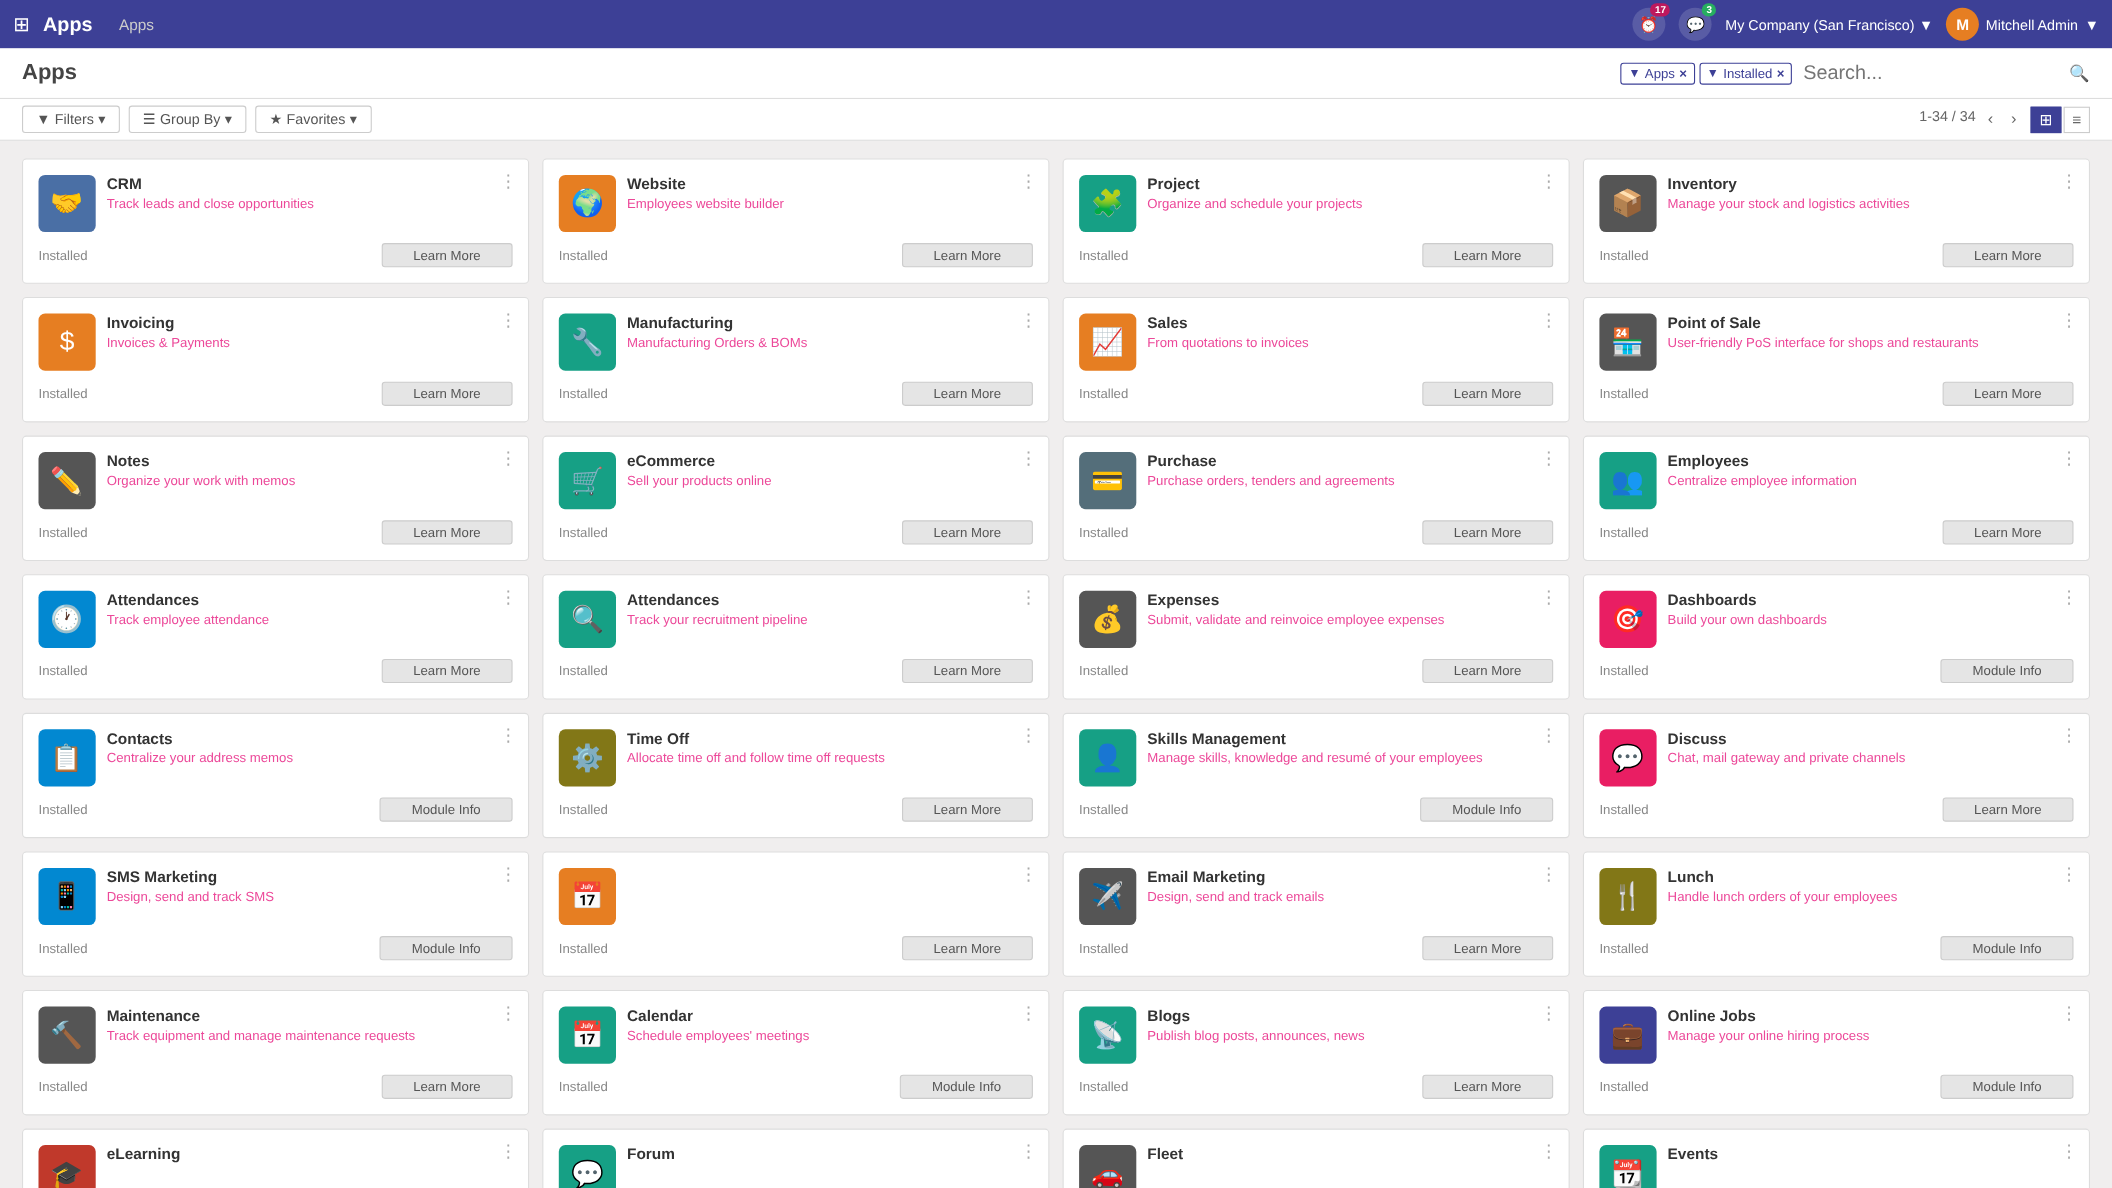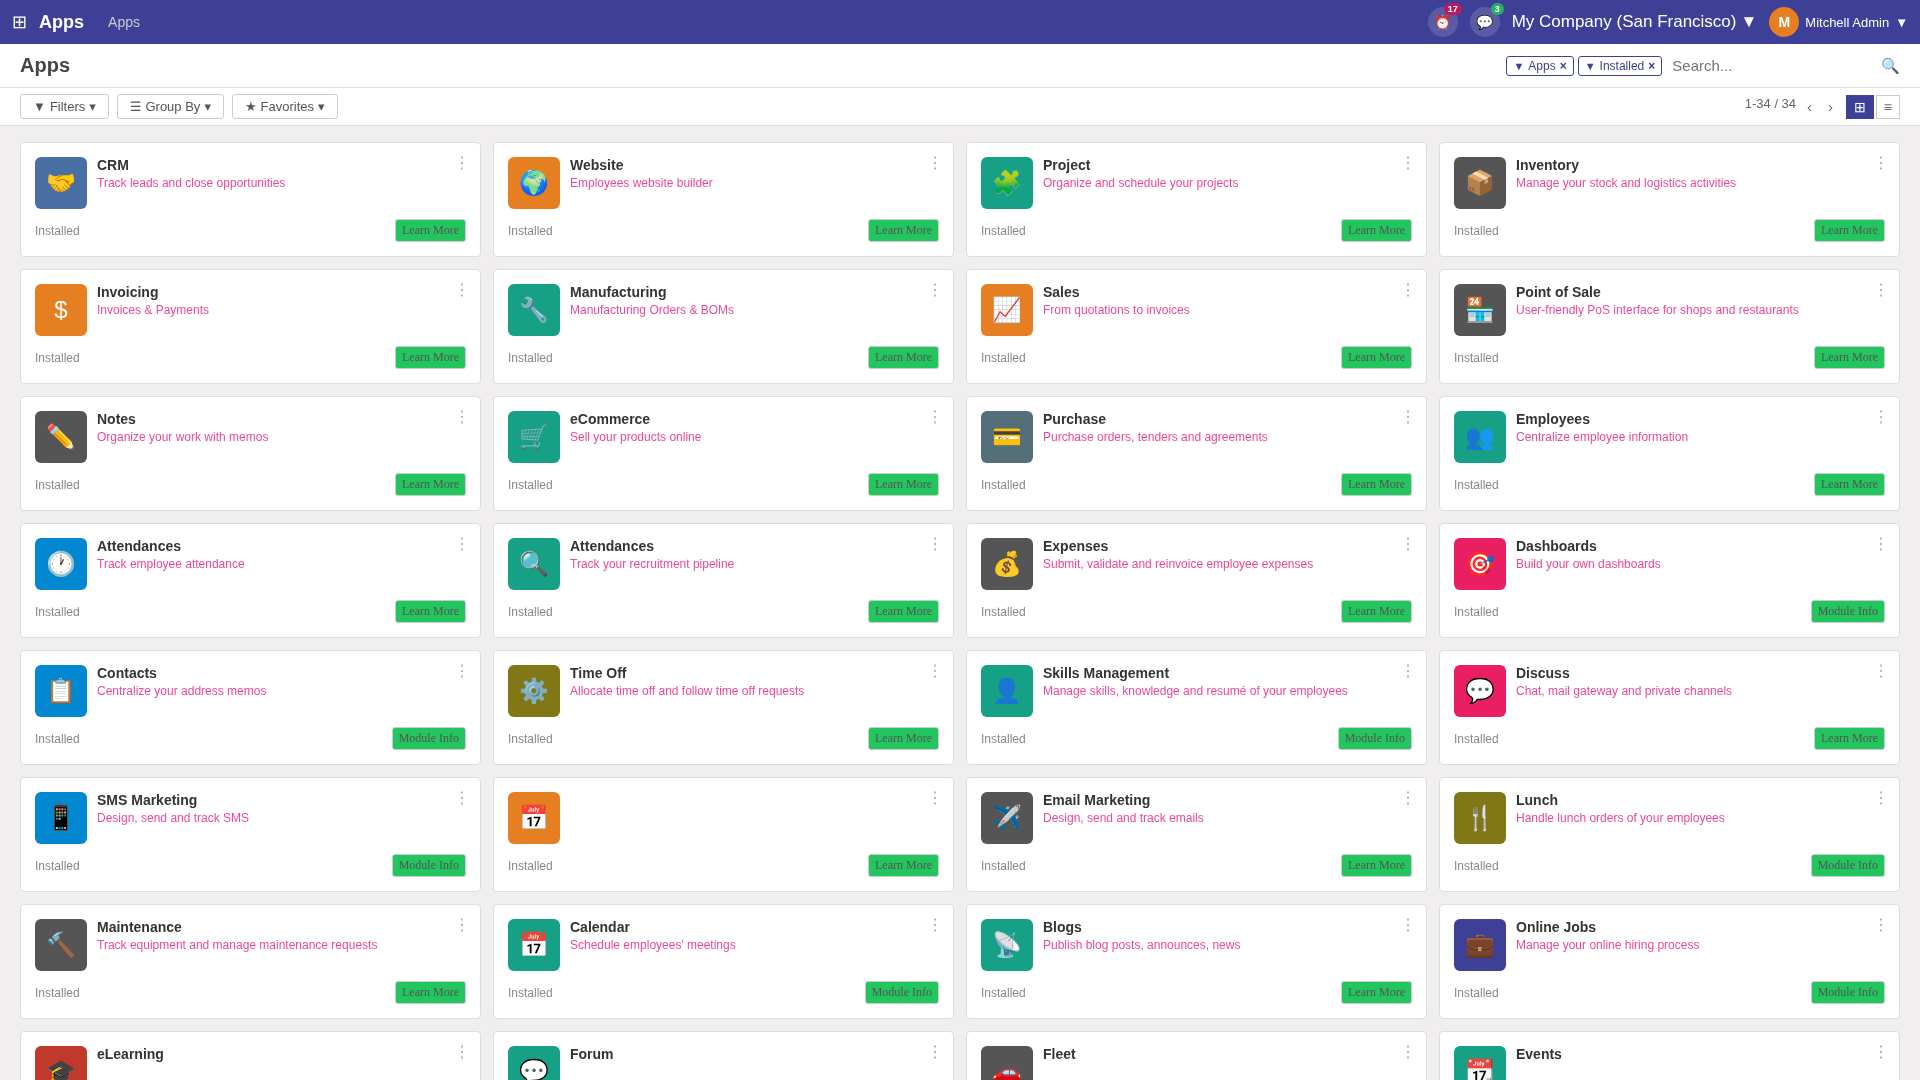--- a/index.html
+++ b/index.html
@@ -27,21 +27,21 @@
       display: flex; align-items: center; justify-content: center;
       cursor: pointer; position: relative; font-size: 14px; color: #fff;
     }
     .topnav-badge {
       position: absolute; top: -4px; right: -4px;
       background: #be185d; color: #fff; border-radius: 10px;
       font-size: 9px; padding: 1px 4px; font-weight: bold;
     }
     .topnav-badge.green { background: #27ae60; }
     .topnav-company {
-      color: #fff; font-size: 17px; cursor: pointer;
+      color: #fff; font-size: 13px; cursor: pointer;
       display: flex; align-items: center; gap: 4px;
     }
     .topnav-user {
       display: flex; align-items: center; gap: 6px;
       color: #fff; cursor: pointer; font-size: 13px;
     }
     .topnav-avatar {
       width: 30px; height: 30px; border-radius: 50%;
       background: #e67e22;
       display: flex; align-items: center; justify-content: center;
@@ -66,21 +66,21 @@
       color: #3d4096;
       border-radius: 3px;
       padding: 2px 6px;
       font-size: 12px;
       display: flex; align-items: center; gap: 4px;
     }
     .filter-tag .tag-icon { color: #3d4096; font-size: 11px; }
     .filter-tag .remove { cursor: pointer; font-weight: bold; }
     .search-input {
       border: none; outline: none;
-      font-size: 15px; padding: 2px 4px;
+      font-size: 18px; padding: 2px 4px;
       min-width: 120px;
     }
     .search-btn { background: none; border: none; cursor: pointer; font-size: 15px; color: #666; }
 
     
     .toolbar {
       background: #fff;
       padding: 6px 20px;
       border-bottom: 1px solid #ddd;
       display: flex;
@@ -131,27 +131,26 @@
     .app-info { flex: 1; }
     .app-name { font-size: 14px; font-weight: bold; color: #333; margin-bottom: 3px; }
     .app-desc { font-size: 12px; color: #ec4899; line-height: 1.3; }
     .app-card-footer {
       display: flex; align-items: center; justify-content: space-between;
       margin-top: 10px;
     }
     .app-installed { font-size: 12px; color: #888; }
     .app-btn {
       border: 1px solid #ccc;
-      background: #22c55e;
-      padding: 3px 6px;
+      background: #e5e5e5;
+      padding: 3px 28px;
       border-radius: 3px;
       font-size: 12px;
       cursor: pointer;
       color: #555;
-      font-family: Liberation Serif, serif;
     }
     .app-more {
       position: absolute; top: 10px; right: 10px;
       background: none; border: none; cursor: pointer;
       color: #aaa; font-size: 16px;
     }
 
     
     .ic-blue { background: #4a6fa5; }
     .ic-orange { background: #e67e22; }

